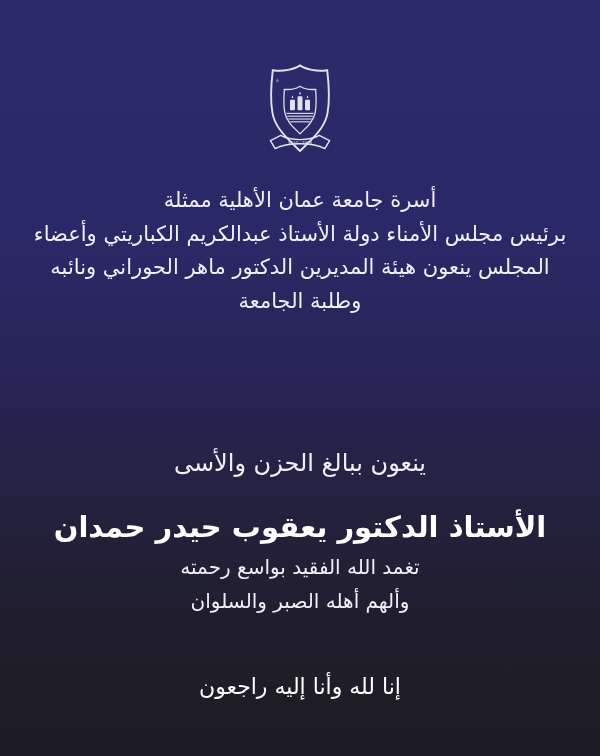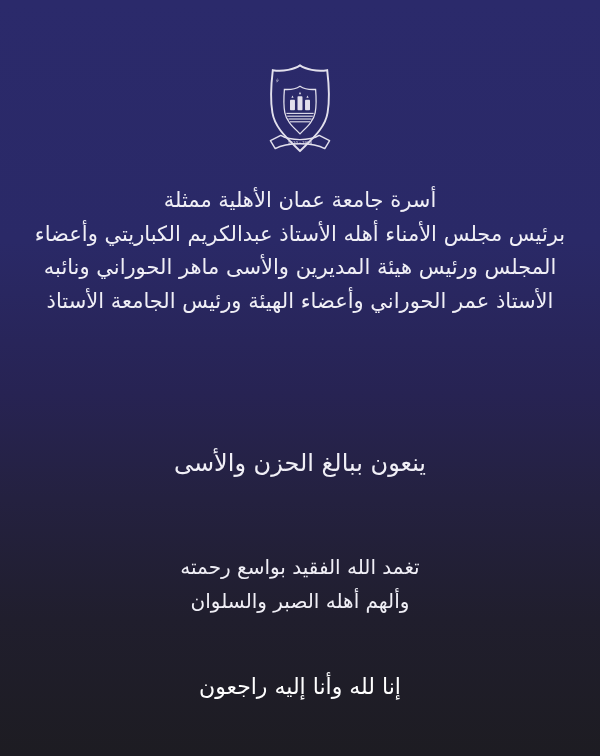--- a/index.html
+++ b/index.html
@@ -122,27 +122,28 @@
 
       <g>
         <path d="M13 97 L26 90.5 C38 97.5 62 97.5 74 90.5 L87 97 L81 107 C72 102 63 101 50 101 C37 101 28 102 19 107 Z" fill="none" stroke="#eceaf4" stroke-width="1.8" stroke-linejoin="round"></path>
         <text x="50" y="101.5" font-size="5" fill="#eceaf4" text-anchor="middle">1990 - 1410</text>
       </g>
     </svg>
   </div>
 
   <div class="textblock intro">
     <div>أسرة جامعة عمان الأهلية ممثلة</div>
-    <div>برئيس مجلس الأمناء أهله الأستاذ عبدالكريم الكباريتي وأعضاء</div>
-    <div>المجلس ورئيس هيئة المديرين والأسى ماهر الحوراني ونائبه</div>
-    <div>الأستاذ عمر الحوراني وأعضاء الهيئة ورئيس الجامعة الأستاذ</div>
+    <div>برئيس مجلس الأمناء دولة الأستاذ عبدالكريم الكباريتي وأعضاء</div>
+    <div>المجلس ينعون هيئة المديرين الدكتور ماهر الحوراني ونائبه</div>
+    <div>وطلبة الجامعة</div>
   </div>
 
   <div class="textblock mourn">ينعون ببالغ الحزن والأسى</div>
 
+  <div class="textblock deceased">الأستاذ الدكتور يعقوب حيدر حمدان</div>
 
   <div class="textblock prayer">
     <div>تغمد الله الفقيد بواسع رحمته</div>
     <div>وألهم أهله الصبر والسلوان</div>
   </div>
 
   <div class="textblock closing">إنا لله وأنا إليه راجعون</div>
 
 </div>
 

